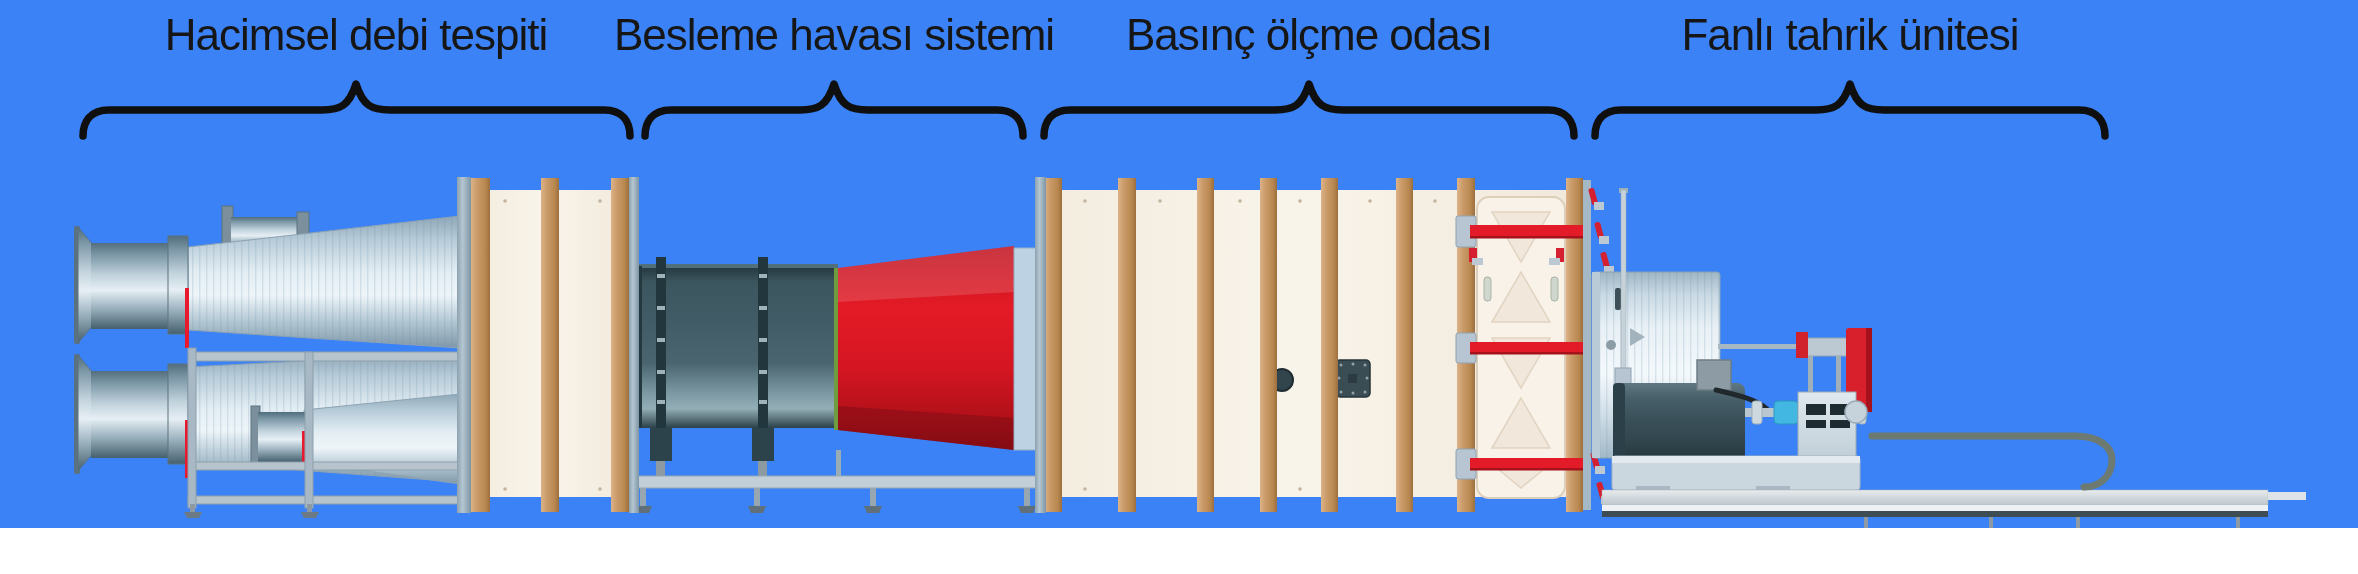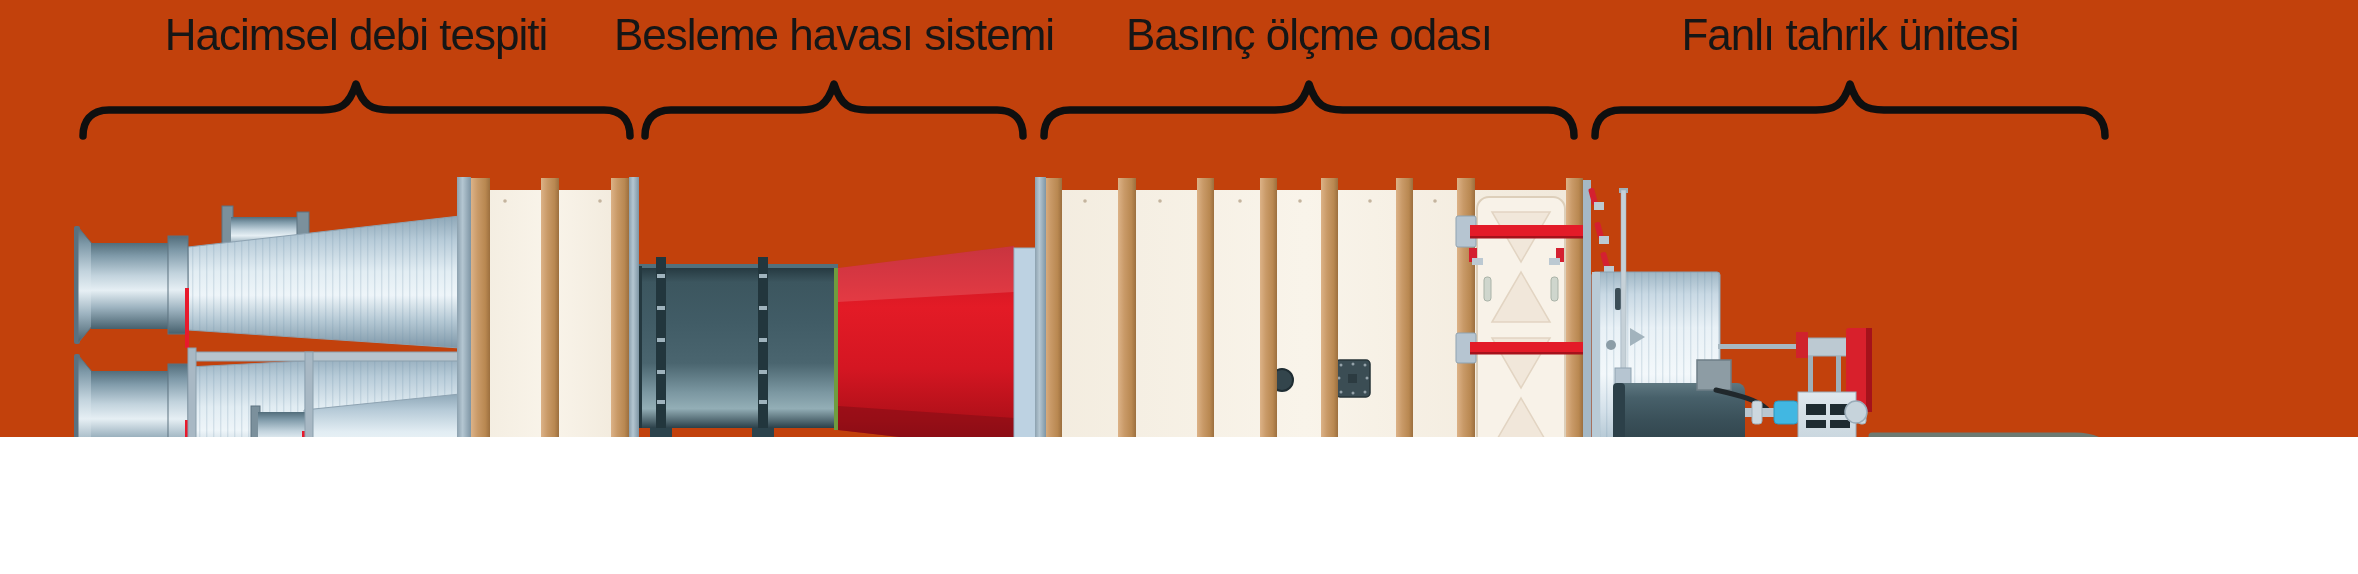--- a/index.html
+++ b/index.html
@@ -1,16 +1,16 @@
 <!DOCTYPE html>
 <html><head>
 <meta charset="utf-8">
 <style>
   html,body{margin:0;padding:0;background:#ffffff;}
-  .stage{position:relative;width:2358px;height:437px;background:#c2410c;overflow:hidden;
+  .stage{position:relative;width:2358px;height:528px;background:#3b82f6;overflow:hidden;
          font-family:"Liberation Sans", sans-serif;}
   svg{display:block;}
   text.section-label{font-family:"Liberation Sans", sans-serif;font-size:44px;font-weight:500;
        letter-spacing:-1px;fill:#161616;}
 </style>
 </head>
 <body>
 
 <div class="stage">
 <svg width="2358" height="574" viewBox="0 0 2358 574">

